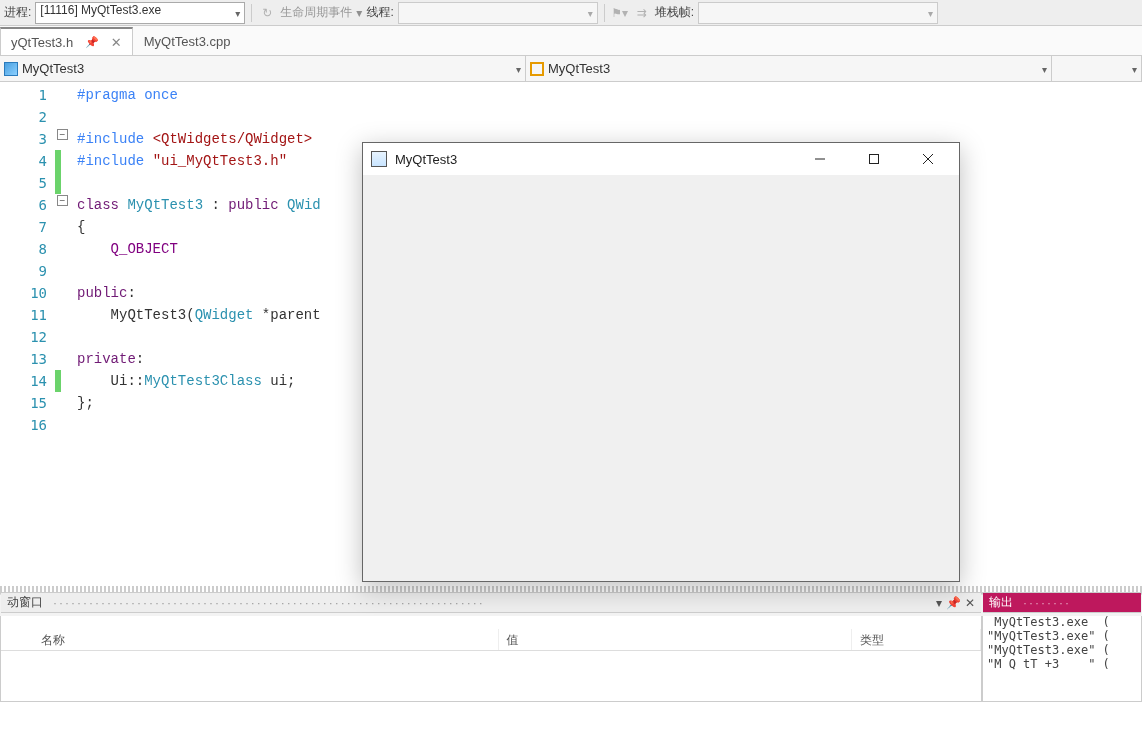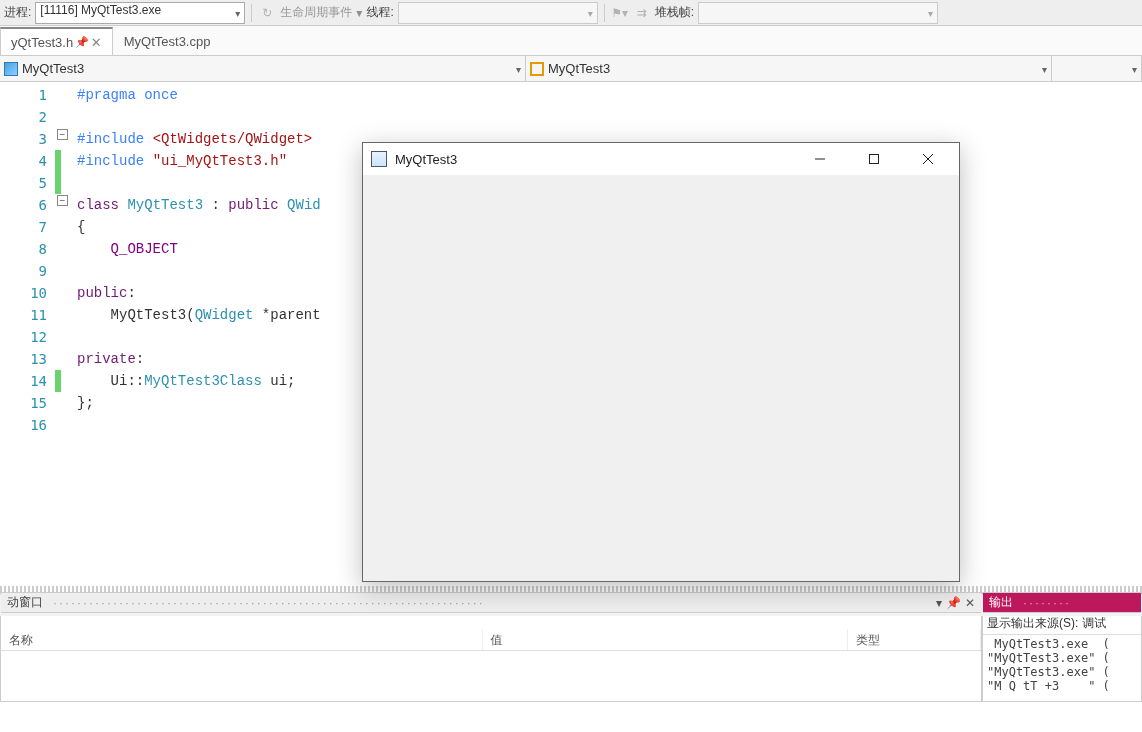--- a/index.html
+++ b/index.html
@@ -6,21 +6,21 @@
     body { font-family:"Microsoft YaHei",sans-serif; font-size:13px; background:#fff; color:#333; overflow:hidden; width:1142px; height:732px; position:relative; }
     .toolbar { display:flex; align-items:center; height:26px; border-bottom:1px solid #ccc; background:#eee; padding:0 4px; gap:4px; font-size:12px; }
     .toolbar .lbl { color:#444; }
     .toolbar select, .select-box { height:22px; border:1px solid #aaa; background:#fff; padding:0 2px 0 4px; font-size:12px; position:relative; min-width:60px; }
     .select-box::after { content:"▾"; position:absolute; right:4px; top:50%; transform:translateY(-50%); color:#666; font-size:10px; }
     .tb-icon { width:18px; height:18px; display:flex; align-items:center; justify-content:center; color:#777; }
     .disabled { opacity:.5; }
     .sep { width:1px; height:18px; background:#ccc; margin:0 2px; }
 
     .tabstrip { display:flex; align-items:flex-end; height:30px; background:#fafafa; border-bottom:1px solid #ccc; }
-    .tab { height:28px; padding:8px 10px; display:flex; align-items:center; gap:2px; border:1px solid transparent; border-bottom:none; font-size:13px; color:#555; cursor:pointer; }
+    .tab { height:28px; padding:8px 10px; display:flex; align-items:center; gap:12px; border:1px solid transparent; border-bottom:none; font-size:13px; color:#555; cursor:pointer; }
     .tab.active { background:#fff; border-color:#ccc; border-top:2px solid #888; }
     .tab .pin { color:#888; font-size:11px; }
     .tab .close { color:#888; }
 
     .navbar { display:flex; height:26px; border-bottom:1px solid #ccc; background:#f6f6f6; }
     .navbox { flex:1; display:flex; align-items:center; border-right:1px solid #ccc; padding:0 4px; position:relative; gap:4px; }
     .navbox:last-child { flex:0 0 90px; }
     .navbox .dd { position:absolute; right:4px; top:50%; transform:translateY(-50%); color:#666; font-size:10px; }
     .ico-cube { width:14px; height:14px; background:linear-gradient(135deg,#4aa0e0,#8cd0ff); border:1px solid #2b7bbc; }
     .ico-struct { width:14px; height:14px; border:2px solid #e69a00; }
@@ -36,21 +36,21 @@
 
     .splitter { height:6px; background:repeating-linear-gradient(90deg,#ccc 0 2px,transparent 2px 4px); cursor:row-resize; }
 
     .bottom-panes { display:flex; height:110px; }
     .pane { display:flex; flex-direction:column; border:1px solid #ccc; background:#fff; }
     .pane-auto { flex:1;gap:16px; }
     .pane-out { width:160px; }
     .pane-title { height:20px; background:#eee; display:flex; align-items:center; padding:0 6px; font-size:12px; color:#444; border-bottom:1px solid #ccc; gap:4px; position:relative; }
     .pane-title.blue { background:#be185d; color:#fff; }
     .pane-title .tools { margin-left:auto; display:flex; gap:4px; color:#555; }
-    .col-headers { display:flex; height:22px; border-bottom:1px solid #ddd; font-size:12px; color:#555; }
+    .col-headers { display:flex; height:22px; border-bottom:1px solid #ddd; font-size:12px; color:#555;padding-left:32px; }
     .col-headers div { padding:3px 8px; border-right:1px solid #eee; }
     .out-row { height:22px; border-bottom:1px solid #ddd; display:flex; align-items:center; padding:0 4px; font-size:12px; gap:4px; }
     .out-body { flex:1; overflow:hidden; font-family:Consolas,monospace; font-size:12px; padding:2px 4px; color:#444; white-space:pre; }
 
     .zoom { position:absolute; bottom:116px; left:0; height:22px; display:flex; align-items:center; padding:0 4px; font-size:12px; color:#444; background:#f3f3f3; border-top:1px solid #ddd; width:100%; }
     .zoom::after { content:"▾"; margin-left:8px; color:#666; font-size:10px; }
 
     
     .appwin { position:absolute; left:362px; top:142px; width:598px; height:440px; background:#f0f0f0; border:1px solid #666; box-shadow:0 6px 24px rgba(0,0,0,.25); display:flex; flex-direction:column; }
     .appwin .titlebar { height:32px; background:#fff; display:flex; align-items:center; padding:0 8px; gap:8px; }
@@ -171,24 +171,20 @@
       <div style="flex:4">名称</div>
       <div style="flex:3">值</div>
       <div style="flex:1">类型</div>
     </div>
   </div>
   <div class="pane pane-out">
     <div class="pane-title blue">
       <span>输出</span>
       <span style="margin-left:6px;opacity:.6;letter-spacing:2px">········</span>
     </div>
-    <div class="out-row">
-      <span>显示输出来源(S):</span>
-      <span>调试</span>
-    </div>
     <div class="out-body"><span> MyQtTest3.exe  (</span>
 <span>"MyQtTest3.exe" (</span>
 <span>"MyQtTest3.exe" (</span>
 <span>"M Q tT +3    " (</span></div>
   </div>
 </div>
 
 <div class="appwin">
   <div class="titlebar">
     <span class="app-ico"></span>

